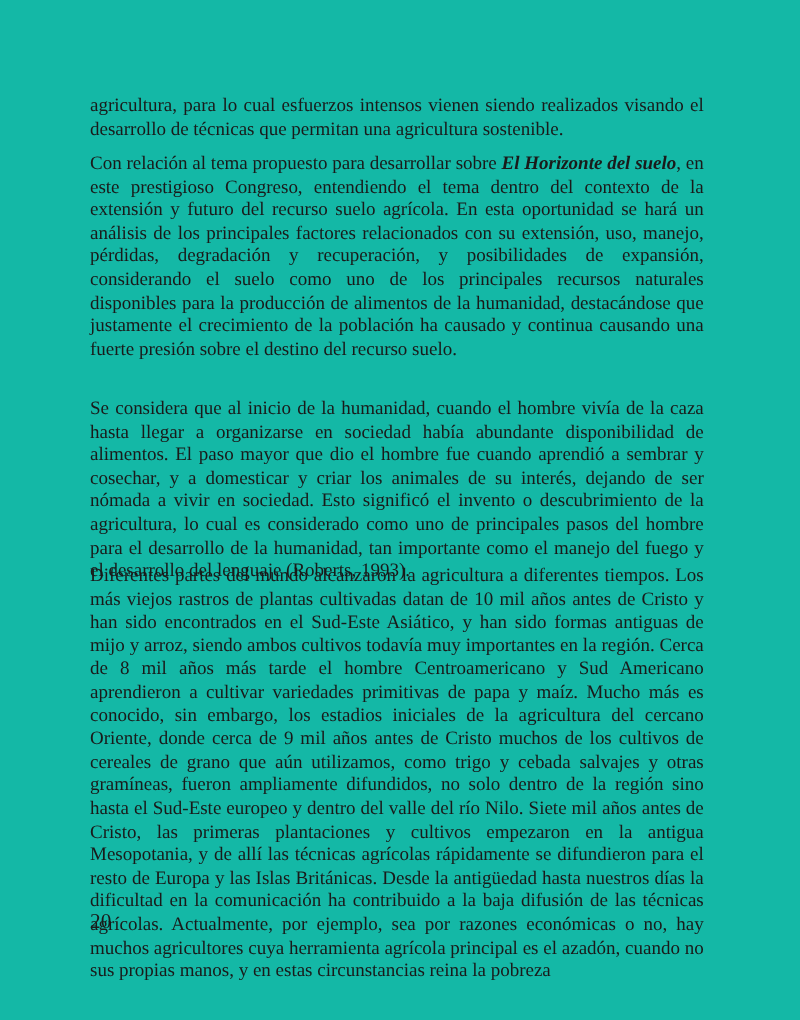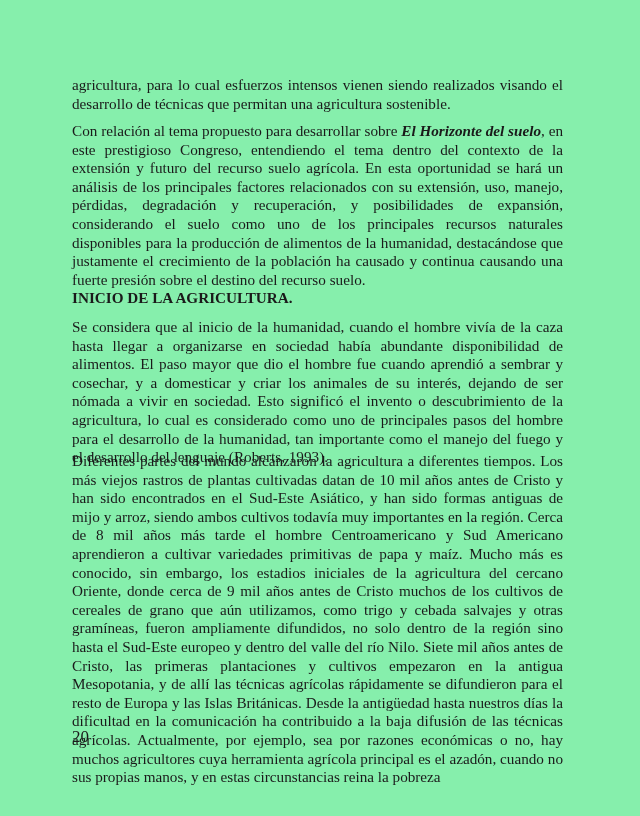--- a/index.html
+++ b/index.html
@@ -1,18 +1,18 @@
 <!DOCTYPE html>
 <html><head>
 <meta charset="utf-8">
 <style>
   html, body { margin: 0; padding: 0; background: #ffffff; }
   body { width: 640px; height: 816px; position: relative; overflow: hidden; }
   .page {
-    position: absolute; left: 0; top: 0; width: 640px; height: 816px; background: #86efac;
+    position: absolute; left: 0; top: 0; width: 640px; height: 816px; background: #14b8a6;
     font-family: "Liberation Serif", "DejaVu Serif", serif;
     color: #1a1a1a;
   }
   .para {
     position: absolute; left: 72px; width: 491px;
     font-size: 15.2px; line-height: 18.6px;
     text-align: justify; margin: 0;
   }
   .para b { font-weight: bold; font-style: italic; }
   .heading {
@@ -26,21 +26,20 @@
 </style>
 </head>
 <body>
 
 <div class="page">
 
   <p class="para" style="top:76px;">agricultura, para lo cual esfuerzos intensos vienen siendo realizados visando el desarrollo de técnicas que permitan una agricultura sostenible.</p>
 
   <p class="para" style="top:122px;"><span>Con relación al tema propuesto para desarrollar sobre </span><b>El Horizonte del suelo</b><span>, en este prestigioso Congreso, entendiendo el tema dentro del contexto de la extensión y futuro del recurso suelo agrícola. En esta oportunidad se hará un análisis de los principales factores relacionados con su extensión, uso, manejo, pérdidas, degradación y recuperación,  y posibilidades de expansión, considerando el suelo como uno de los principales recursos naturales disponibles para la producción de alimentos de la humanidad, destacándose que justamente el crecimiento de la población ha causado y continua causando una fuerte presión sobre el destino del recurso suelo.</span></p>
 
-  <h2 class="heading" style="top:289px;">INICIO DE LA AGRICULTURA.</h2>
 
   <p class="para" style="top:318px;">Se considera que al inicio de la humanidad, cuando el hombre vivía de la caza hasta llegar a organizarse en sociedad había abundante disponibilidad de alimentos. El paso mayor que dio el hombre fue cuando aprendió a sembrar y cosechar, y a domesticar y criar los animales de su interés, dejando de ser nómada a vivir en sociedad. Esto significó el invento o descubrimiento de la agricultura, lo cual es considerado como uno de principales pasos del hombre para el desarrollo de la humanidad, tan importante como el manejo del fuego y el desarrollo del lenguaje (Roberts, 1993).</p>
 
   <p class="para" style="top:452px;">Diferentes partes del mundo alcanzaron la agricultura a diferentes tiempos. Los más viejos rastros de plantas cultivadas datan de 10 mil años antes de Cristo y han sido encontrados en el Sud-Este Asiático, y han sido formas antiguas de mijo y arroz, siendo ambos cultivos todavía muy importantes en la región. Cerca de 8 mil años más tarde el hombre Centroamericano y Sud Americano aprendieron a cultivar variedades primitivas de papa y maíz. Mucho más es conocido, sin embargo, los estadios iniciales de la agricultura del cercano Oriente, donde cerca de 9 mil años antes de Cristo muchos de los cultivos de cereales de grano que aún utilizamos, como trigo y cebada salvajes y otras gramíneas, fueron ampliamente difundidos, no solo dentro de la región sino hasta el Sud-Este europeo y dentro del valle del río Nilo. Siete mil años antes de Cristo, las primeras plantaciones y cultivos empezaron en la antigua Mesopotania, y de allí las técnicas agrícolas rápidamente se difundieron para el resto de Europa y las Islas Británicas. Desde la antigüedad hasta nuestros días la dificultad en la comunicación ha contribuido a la baja difusión de las técnicas agrícolas. Actualmente, por ejemplo, sea por razones económicas o no, hay muchos agricultores cuya herramienta agrícola principal es el azadón, cuando no sus propias manos, y en estas circunstancias reina la pobreza</p>
 
   <div class="page-number">20</div>
 
 </div>
 
 </body></html>

